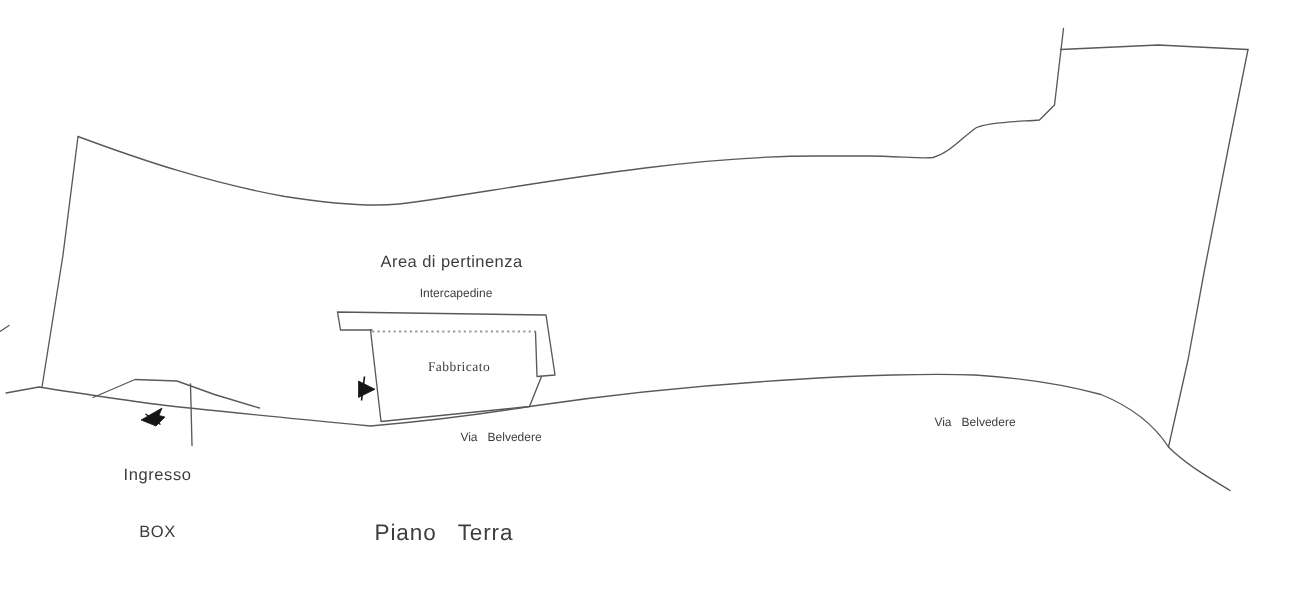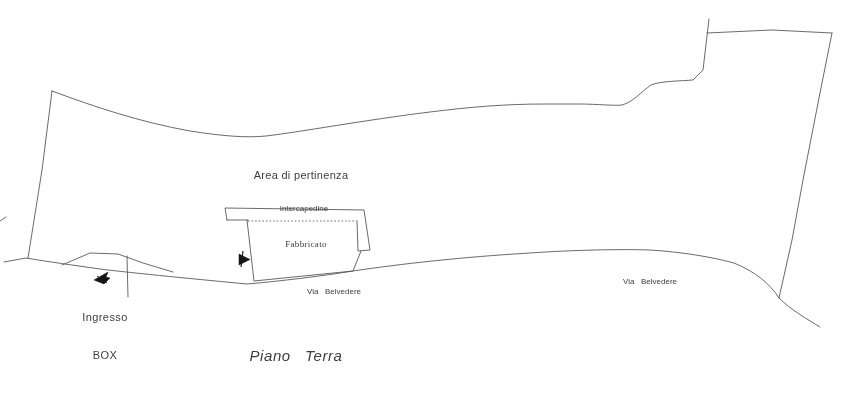--- a/index.html
+++ b/index.html
@@ -20,27 +20,27 @@
   .stage svg{position:absolute;left:0;top:0;}
   .lbl{
     position:absolute;
     color:var(--text);
     white-space:pre;
     transform:translateX(-50%);
     line-height:1.15;
     text-align:center;
   }
   .lbl-area{left:301px;top:169px;font-size:11px;letter-spacing:.3px;}
-  .lbl-intercapedine{left:304px;top:204px;font-size:8px;}
+  .lbl-intercapedine{left:304px;top:191px;font-size:8px;}
   .lbl-fabbricato{left:306px;top:239px;font-size:9px;letter-spacing:.3px;font-family:Liberation Serif, serif;}
   .lbl-via{font-size:8px;}
   .lbl-via-left{left:334px;top:287px;}
   .lbl-via-right{left:650px;top:277px;}
   .lbl-ingresso{left:105px;top:286px;font-size:11px;letter-spacing:.4px;}
-  .lbl-piano{left:296px;top:347px;font-size:15px;letter-spacing:.6px;font-style:italic;}
+  .lbl-piano{left:296px;top:347px;font-size:15px;letter-spacing:.6px;}
 </style>
 </head>
 <body>
 
 <div class="stage">
 
   <svg width="868" height="400" viewBox="0 0 868 400">
     <g fill="none" stroke="var(--line)" stroke-width="0.9" stroke-linejoin="round" stroke-linecap="round">
 
       <path d="M 52,91 L 42,170 L 28,258"></path>

